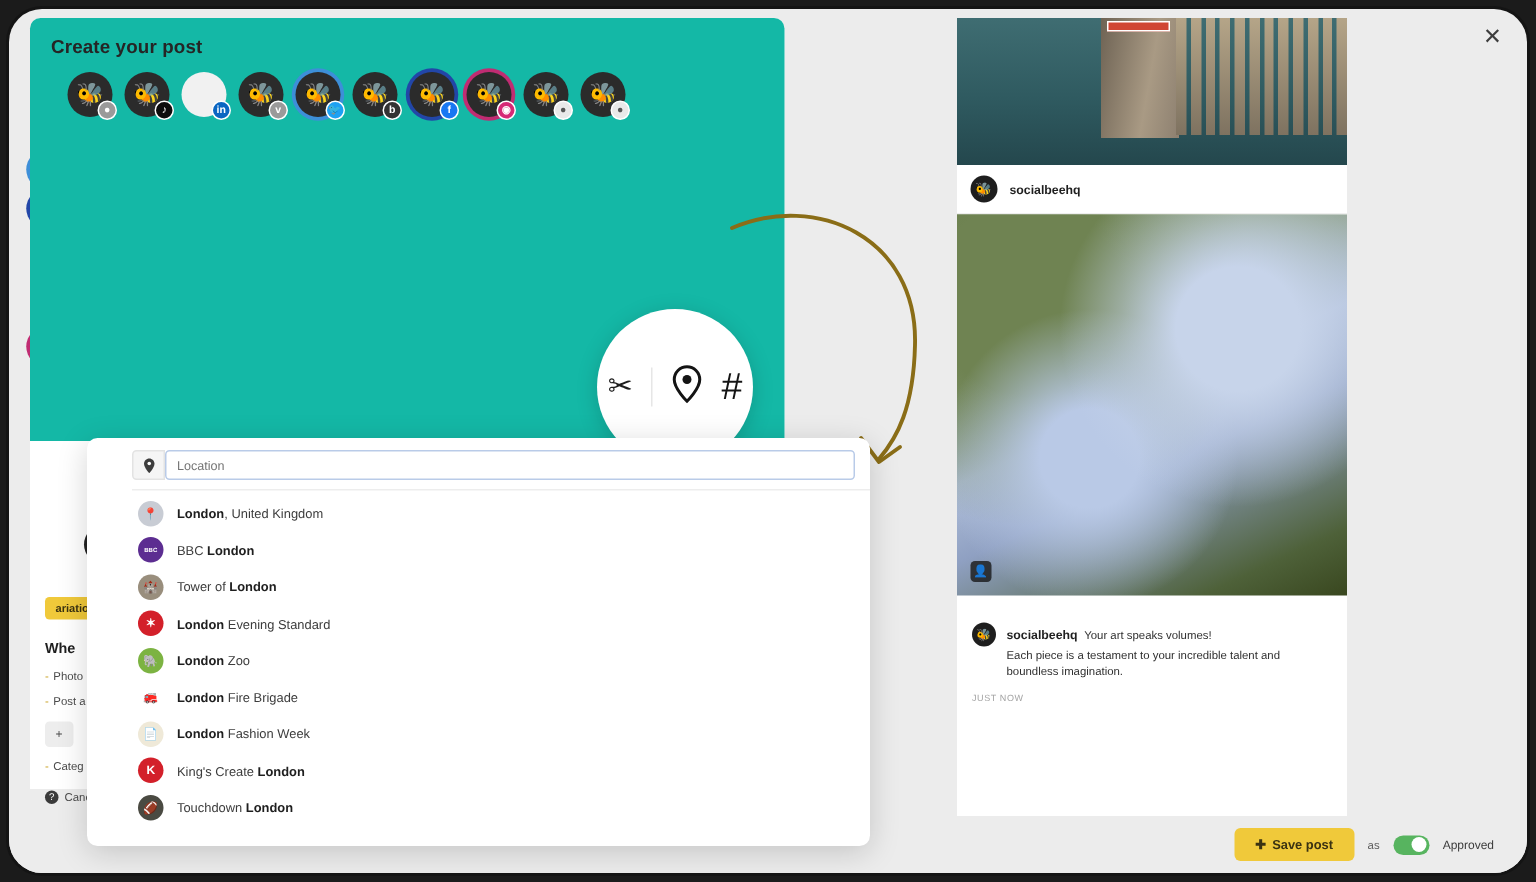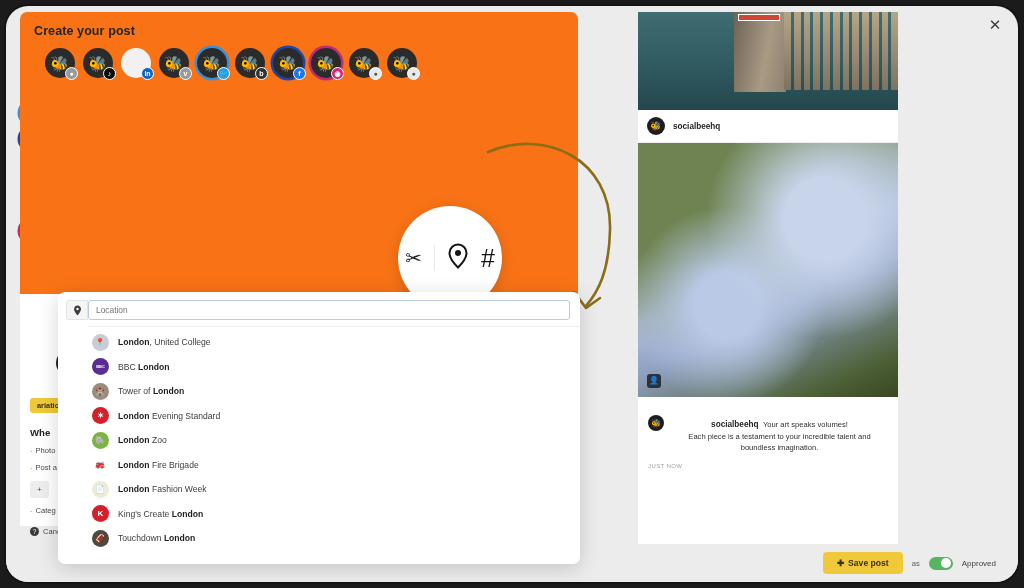--- a/index.html
+++ b/index.html
@@ -52,22 +52,22 @@
     content: "";
     position: absolute; left: 0; right: 0; bottom: 0;
     height: 38px;
     background: #ececec;
   }
 
   
   .editor {
     position: absolute;
     left: 14px; top: 6px;
-    width: 558px; height: 282px;
-    background: #f97316;
+    width: 503px; height: 282px;
+    background: #14b8a6;
     border-radius: 7px 7px 0 0;
     padding: 12px 14px 0 14px;
     overflow: hidden;
     z-index: 10;
   }
 
   .editor-title {
     font-size: 12.5px; font-weight: bold; color: #252525;
     letter-spacing: .1px;
   }
@@ -312,20 +312,21 @@
     background: #fff;
     border-radius: 7px;
     box-shadow: 0 4px 20px rgba(0,0,0,.17);
     z-index: 50;
     overflow: hidden;
   }
   .loc-top {
     display: flex; align-items: center;
     padding: 8px 10px 6px 8px;
     gap: 6px;
+    margin-left: 22px;
   }
   .pin-box {
     width: 22px; height: 20px;
     background: #f5f5f5; border: 1px solid #e3e3e3;
     border-radius: 3px 0 0 3px;
     display: flex; align-items: center; justify-content: center;
     font-size: 10px; color: #3d3d3d;
     margin-right: -6px;
   }
   .loc-input {
@@ -462,21 +463,21 @@
     background: rgba(20,20,20,.78); color: #fff;
     font-size: 8px; line-height: 14px; text-align: center;
   }
   .rc-cap { padding: 9px 10px 7px 10px; }
   .cap-line { font-size: 7.6px; line-height: 1.5; color: #2f2f2f; }
   .cap-more { color: #6a7fa8; }
   .cap-reply {
     display: flex; gap: 7px; margin-top: 7px;
   }
   .cap-reply .rc-av { width: 16px; height: 16px; font-size: 8px; flex: none; margin-top: 2px; }
-  .cap-reply-body { flex: 1; text-align: center; }
+  .cap-reply-body { flex: 1; }
   .ts { font-size: 6px; color: #a3a3a3; letter-spacing: .4px; margin-top: 9px; }
 
   
   .bottom-bar {
     position: absolute; left: 0; right: 0; bottom: 0;
     height: 38px;
     background: #ececec;
     display: flex; align-items: center; justify-content: flex-end;
     gap: 9px;
     padding-right: 22px;
@@ -680,21 +681,21 @@
           <svg width="9" height="11" viewBox="0 0 9 11" aria-hidden="true">
             <path d="M4.5 0.6C2.6 0.6 1 2.2 1 4.1c0 2.6 3.5 6.3 3.5 6.3S8 6.7 8 4.1C8 2.2 6.4.6 4.5.6z" fill="#3d3d3d"></path>
             <circle cx="4.5" cy="4" r="1.2" fill="#fff"></circle>
           </svg>
         </span>
         <input class="loc-input" type="text" placeholder="Location" style="">
       </div>
       <div class="loc-list" id="loc-list">
           <div class="loc-item">
             <span class="loc-ico" style="background: rgb(200, 204, 212); font-size: 8px;">📍</span>
-            <span><span></span><span class="b">London</span><span>, United College</span></span>
+            <span><span></span><span class="b">London</span><span>, United Kingdom</span></span>
           </div>
           <div class="loc-item">
             <span class="loc-ico" style="background: rgb(92, 45, 145); font-size: 4px;">BBC</span>
             <span><span>BBC </span><span class="b">London</span><span></span></span>
           </div>
           <div class="loc-item">
             <span class="loc-ico" style="background: rgb(153, 142, 125); font-size: 8px;">🏰</span>
             <span><span>Tower of </span><span class="b">London</span><span></span></span>
           </div>
           <div class="loc-item">

